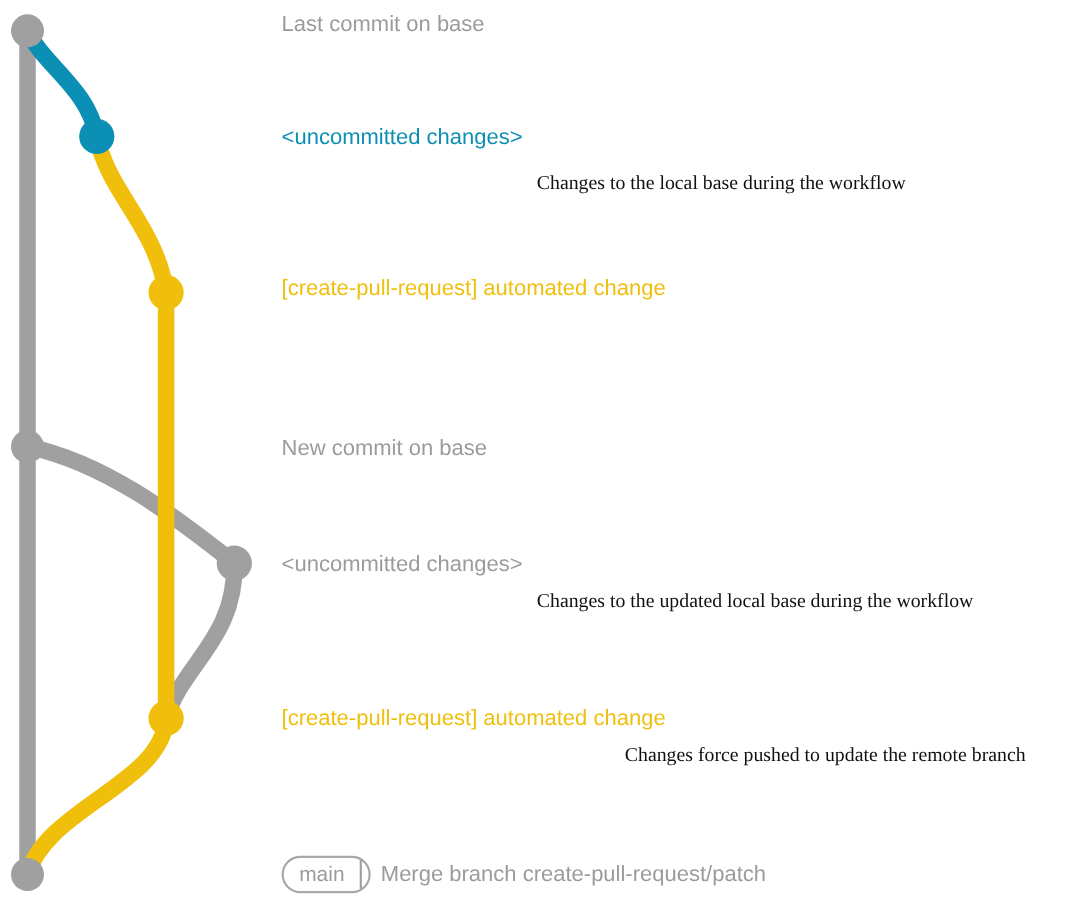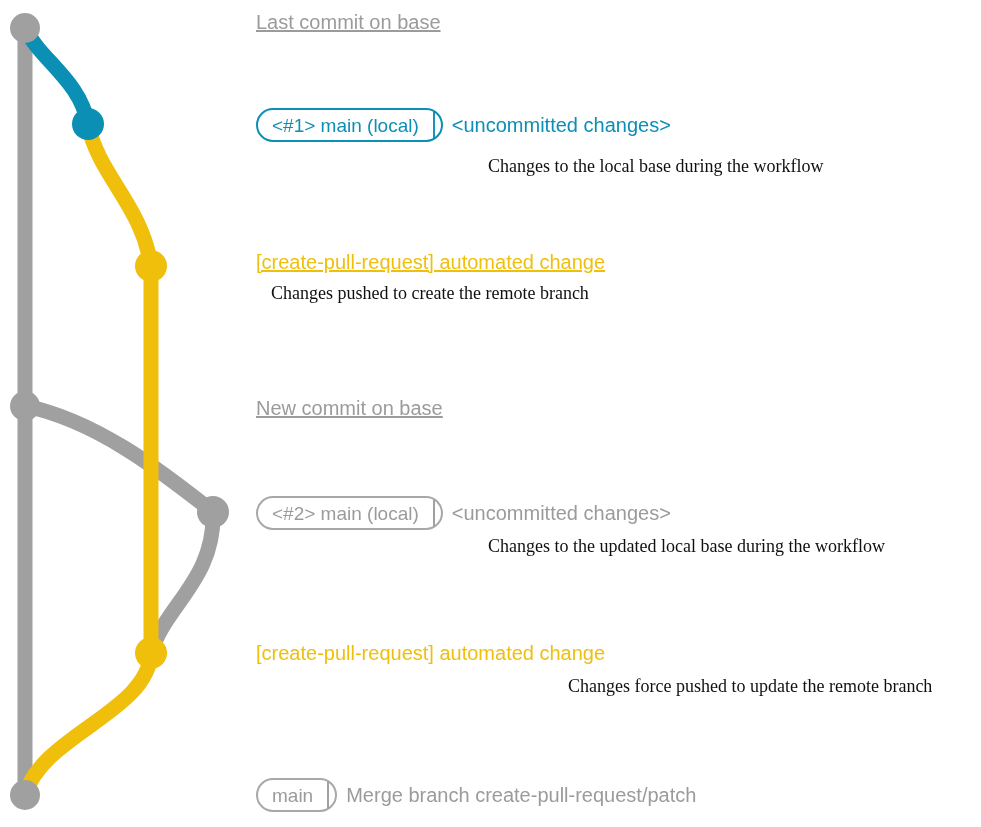--- a/index.html
+++ b/index.html
@@ -63,21 +63,20 @@
     padding-right: 8px;
   }
   .subject {
     font-size: 20px;
     font-family: "Liberation Sans", sans-serif;
     line-height: 34px;
     white-space: nowrap;
   }
   .subject.standalone {
     line-height: 1;
-    text-decoration: underline;
   }
   .note {
     font-family: "Liberation Serif", serif;
     font-size: 18px;
     color: #101010;
     white-space: nowrap;
   }
   .c-blue  { color: #0c8fb4; border-color: #0c8fb4; }
   .c-gold  { color: #efbf0c; border-color: #efbf0c; }
   .c-gray  { color: #9b9b9b; border-color: #a8a8a8; }
@@ -121,52 +120,45 @@
   <div>
     <div class="headline">
       <span class="subject standalone txt-gray">Last commit on base</span>
     </div>
   </div>
 </div>
 
 <div class="row" style="left:256px; top:108px;">
   <div>
     <div class="headline">
-      <span class="ref-badge c-blue">
-        <span class="ref-text">&lt;#1&gt; main (local)</span>
-      </span>
       <span class="subject txt-blue">&lt;uncommitted changes&gt;</span>
     </div>
     <div class="note" style="margin-left:232px; margin-top:14px;">Changes to the local base during the workflow</div>
   </div>
 </div>
 
 <div class="row" style="left:256px; top:252px;">
   <div>
     <div class="headline">
       <span class="subject standalone txt-gold">[create-pull-request] automated change</span>
     </div>
-    <div class="note" style="margin-left:15px; margin-top:11px;">Changes pushed to create the remote branch</div>
   </div>
 </div>
 
 <div class="row" style="left:256px; top:398px;">
   <div>
     <div class="headline">
       <span class="subject standalone txt-gray">New commit on base</span>
     </div>
   </div>
 </div>
 
 <div class="row" style="left:256px; top:496px;">
   <div>
     <div class="headline">
-      <span class="ref-badge c-gray">
-        <span class="ref-text">&lt;#2&gt; main (local)</span>
-      </span>
       <span class="subject txt-gray">&lt;uncommitted changes&gt;</span>
     </div>
     <div class="note" style="margin-left:232px; margin-top:6px;">Changes to the updated local base during the workflow</div>
   </div>
 </div>
 
 <div class="row" style="left:256px; top:636px;">
   <div>
     <div class="headline">
       <span class="subject txt-gold">[create-pull-request] automated change</span>

